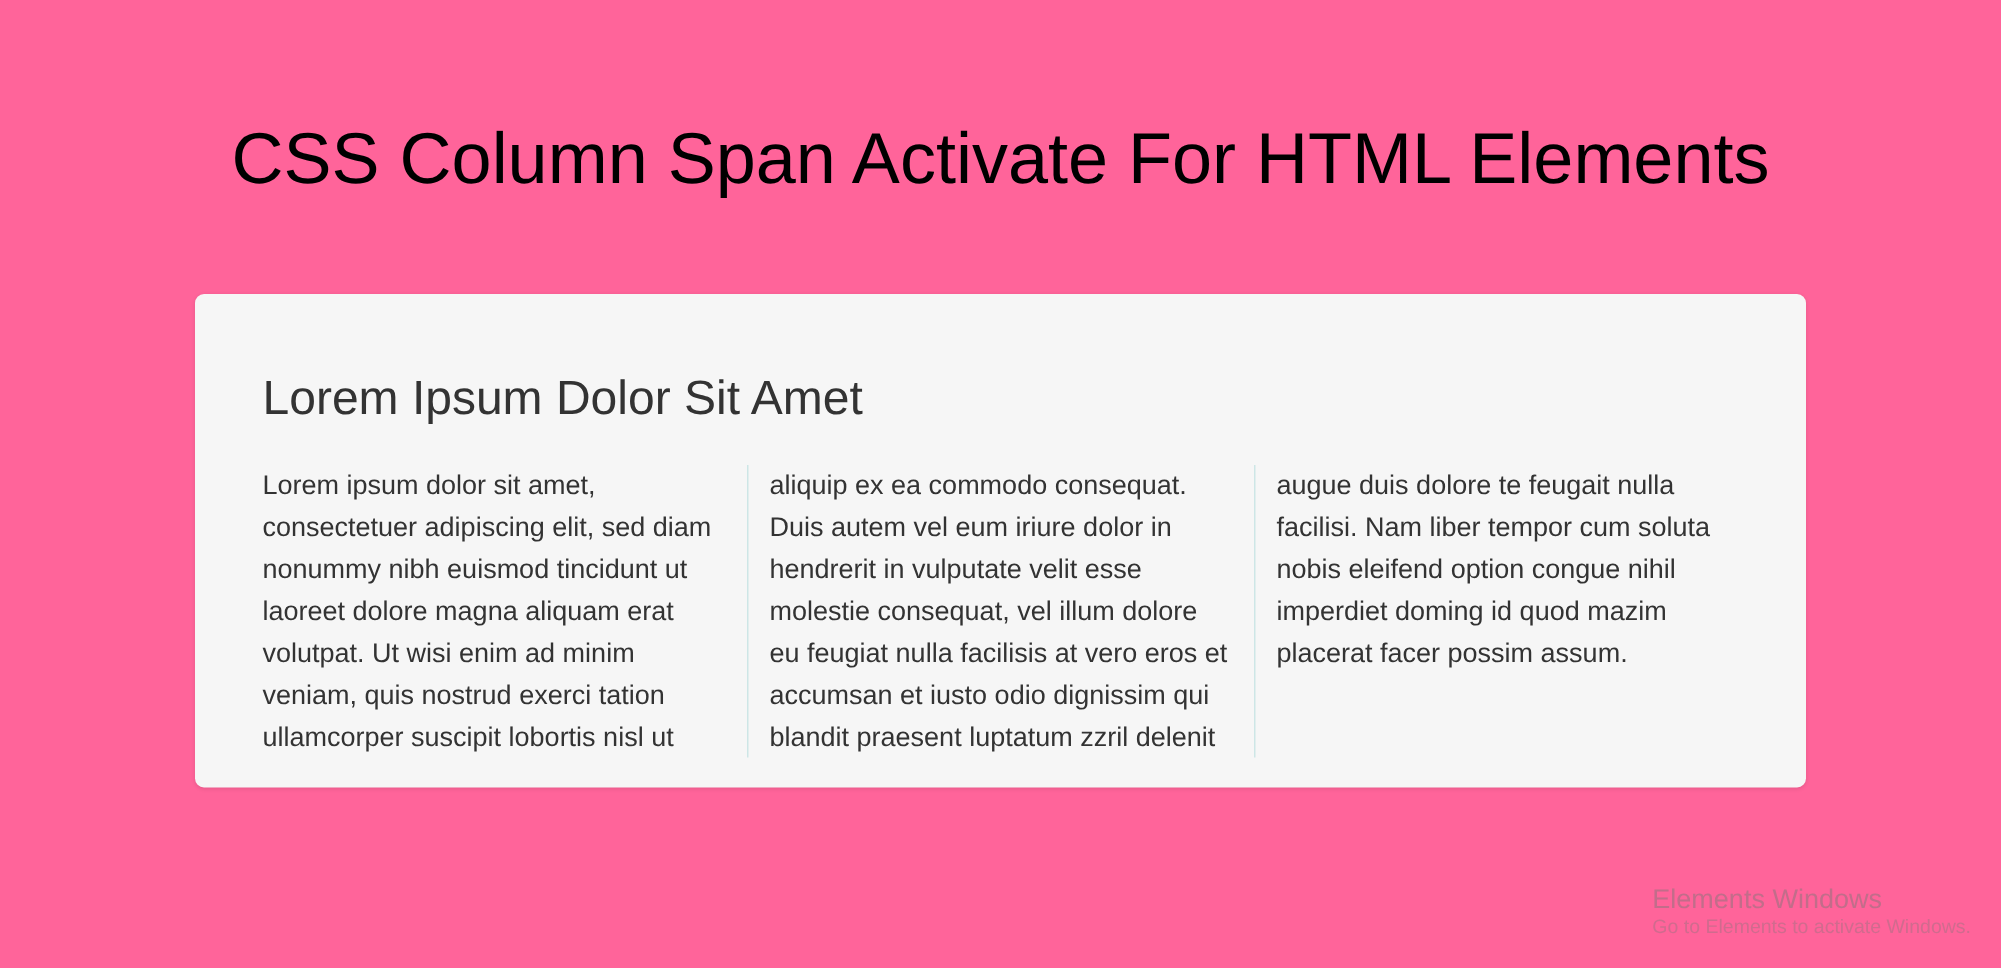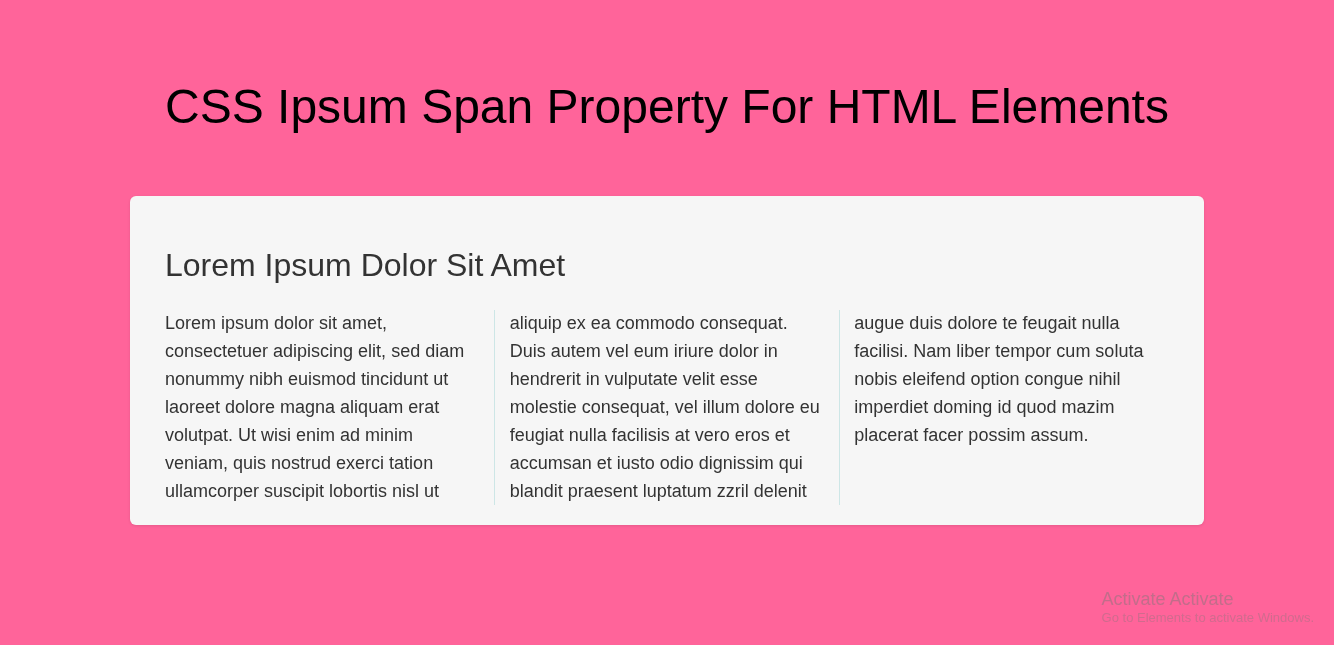--- a/index.html
+++ b/index.html
@@ -19,21 +19,21 @@
       text-align: center;
       color: #000;
       font-size: 48px;
       font-weight: 400;
       padding: 78px 100px 0;
       line-height: 1.2;
     }
     .content-box {
       background-color: #f6f6f6;
       margin: 60px 130px 0;
-      padding: 45px 35px 20px;
+      padding: 45px 45px 20px;
       border-radius: 6px;
       box-shadow: 0 1px 3px rgba(0,0,0,0.1);
     }
     .sub-heading {
       font-size: 32px;
       font-weight: 400;
       color: #333;
       margin-bottom: 20px;
       column-span: all;
     }
@@ -54,25 +54,25 @@
       font-size: 18px;
     }
     .watermark-sub {
       font-size: 13px;
       color: rgba(120,120,120,0.35);
     }
   </style>
 </head>
 <body>
 
-<h1 class="page-title">CSS Ipsum Span Property For HTML Elements</h1>
+<h1 class="page-title">CSS Column Span Activate For HTML Elements</h1>
 
 <div class="content-box">
   <div class="body-text">
     <h2 class="sub-heading">Lorem Ipsum Dolor Sit Amet</h2>
     <span>Lorem ipsum dolor sit amet, consectetuer adipiscing elit, sed diam nonummy nibh euismod tincidunt ut laoreet dolore magna aliquam erat volutpat. Ut wisi enim ad minim veniam, quis nostrud exerci tation ullamcorper suscipit lobortis nisl ut aliquip ex ea commodo consequat. Duis autem vel eum iriure dolor in hendrerit in vulputate velit esse molestie consequat, vel illum dolore eu feugiat nulla facilisis at vero eros et accumsan et iusto odio dignissim qui blandit praesent luptatum zzril delenit augue duis dolore te feugait nulla facilisi. Nam liber tempor cum soluta nobis eleifend option congue nihil imperdiet doming id quod mazim placerat facer possim assum.</span>
   </div>
 </div>
 
 <div class="watermark">
-  <div>Activate Activate</div>
+  <div>Elements Windows</div>
   <div class="watermark-sub">Go to Elements to activate Windows.</div>
 </div>
 
 </body></html>

